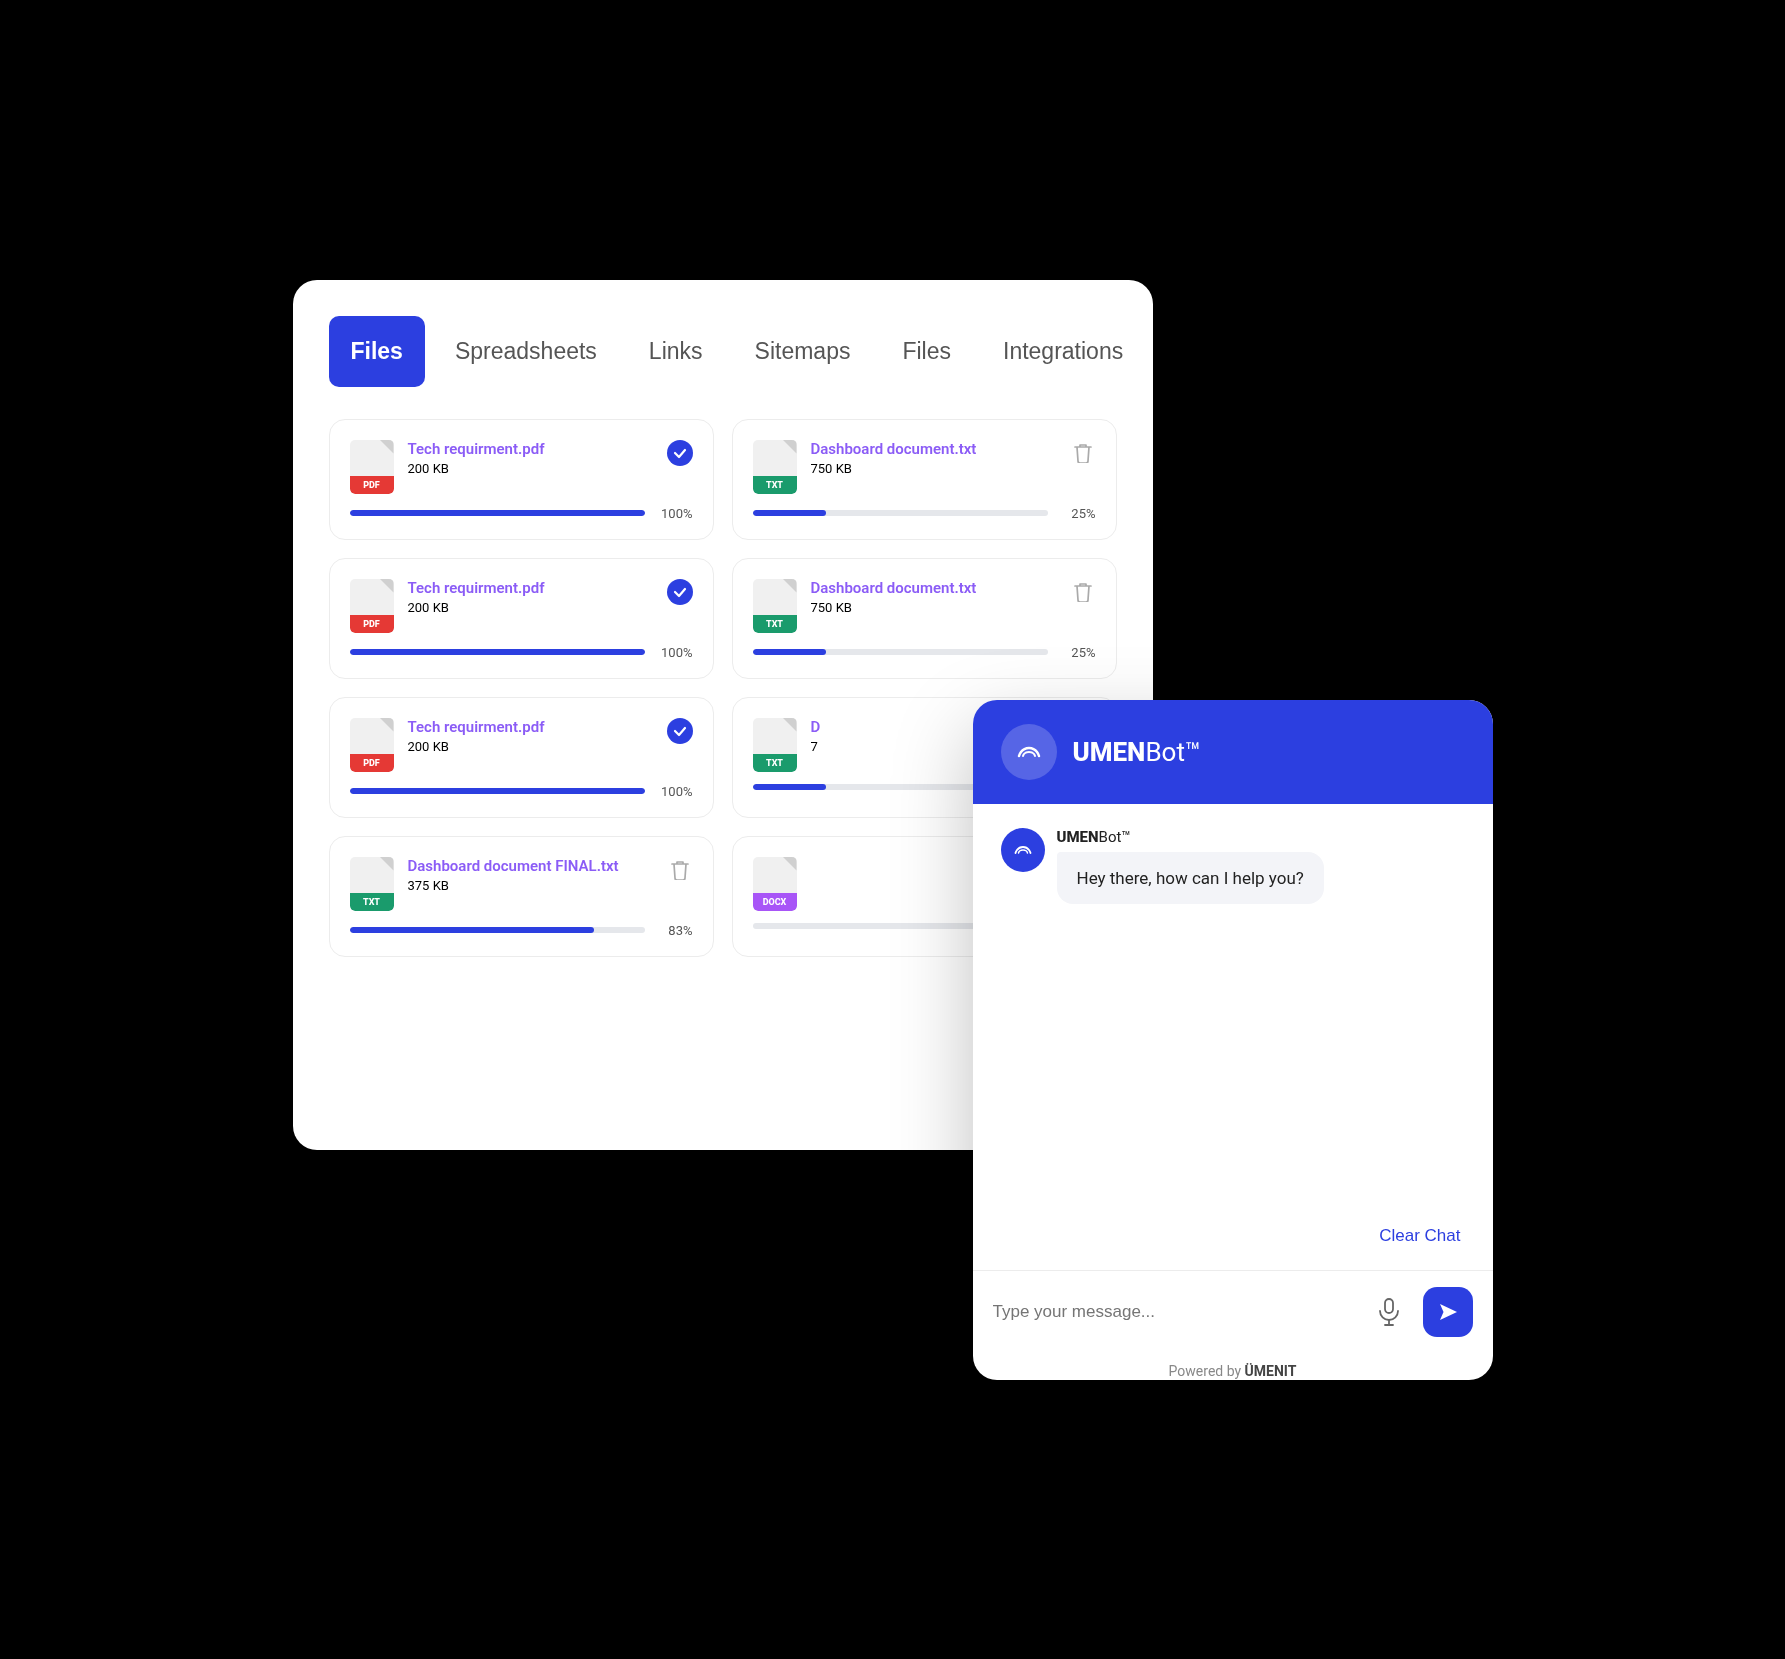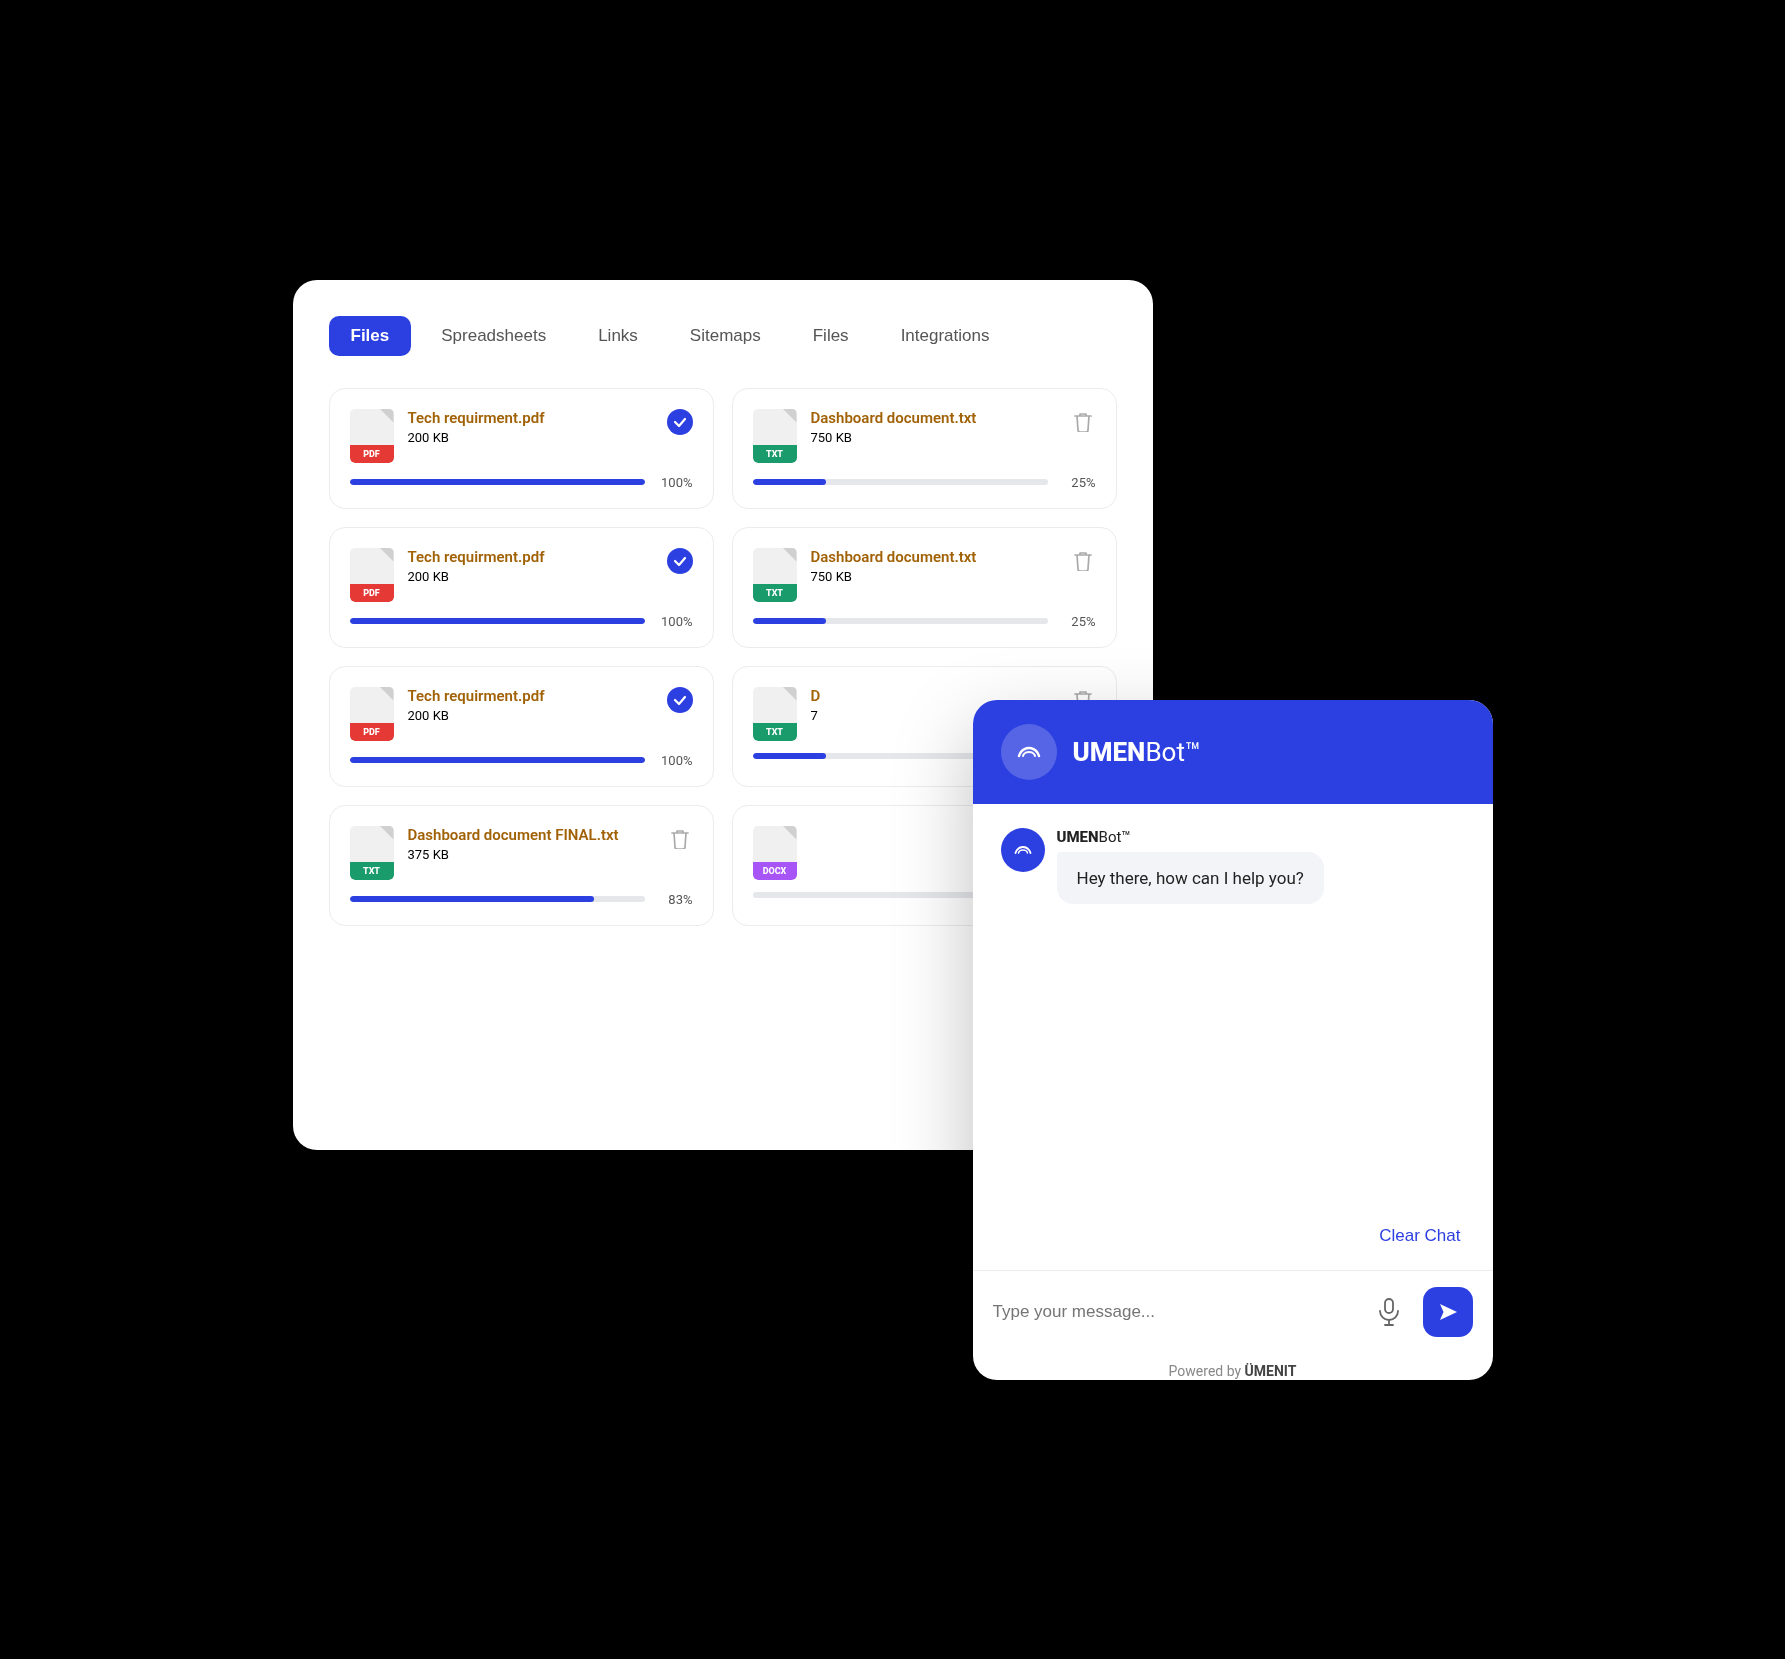--- a/index.html
+++ b/index.html
@@ -36,23 +36,23 @@
 
     
     .tabs {
       display: flex;
       align-items: center;
       gap: 8px;
       margin-bottom: 32px;
     }
 
     .tab {
-      padding: 10px 22px;
+      padding: 22px 22px;
       border-radius: 10px;
-      font-size: 17px;
+      font-size: 23px;
       font-weight: 500;
       cursor: pointer;
       color: #555;
       background: transparent;
       border: none;
     }
 
     .tab.active {
       background: #2C3FE0;
       color: #fff;
@@ -125,21 +125,21 @@
     .file-icon-badge.txt { background: #1A9B6C; }
     .file-icon-badge.docx { background: #A855F7; }
 
     .file-info {
       flex: 1;
     }
 
     .file-name {
       font-size: 15px;
       font-weight: 600;
-      color: #a16207;
+      color: #8b5cf6;
       line-height: 1.3;
     }
 
     .file-size {
       font-size: 13px;
       color: #000000;
       margin-top: 2px;
     }
 
     .file-action {

